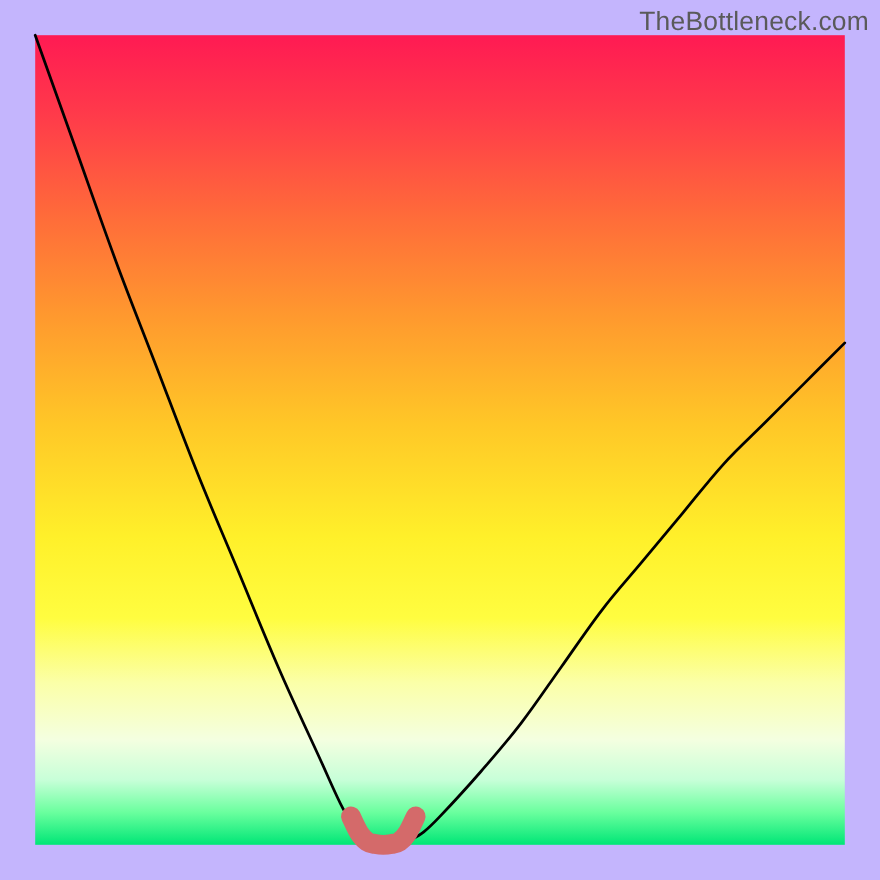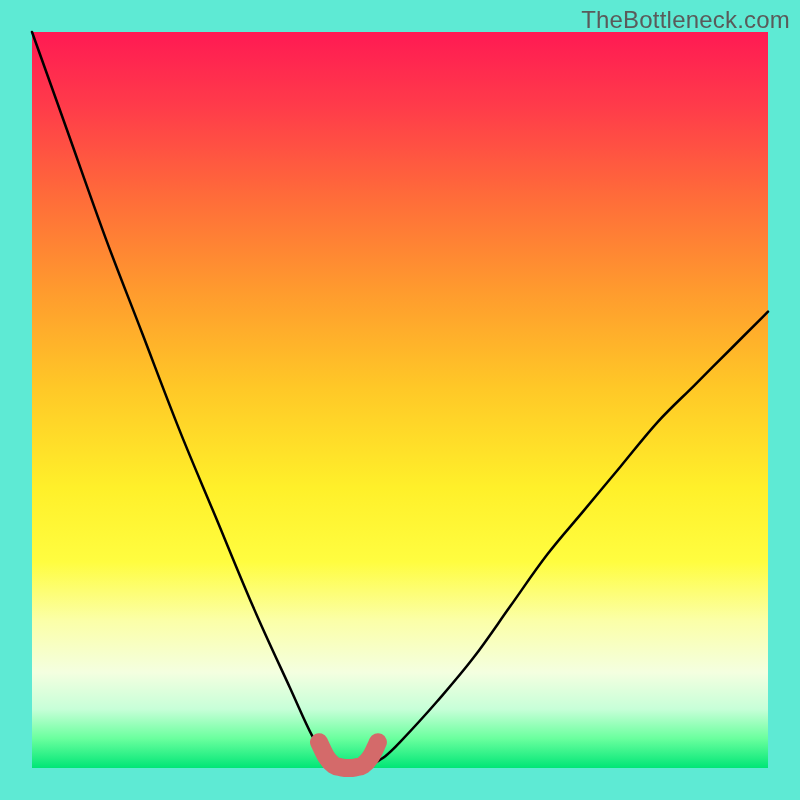--- a/index.html
+++ b/index.html
@@ -10,21 +10,21 @@
     background: #000;
     overflow: hidden;
     font-family: Arial, Helvetica, sans-serif;
   }
   .frame {
     position: absolute;
     left: 0;
     top: 0;
     width: 800px;
     height: 800px;
-    background: #5eead4;
+    background: #c4b5fd;
   }
   .plot {
     position: absolute;
     left: 32px;
     top: 32px;
     width: 736px;
     height: 736px;
     background: linear-gradient(to bottom,
       #ff1a53 0%,
       #ff3b4a 10%,

